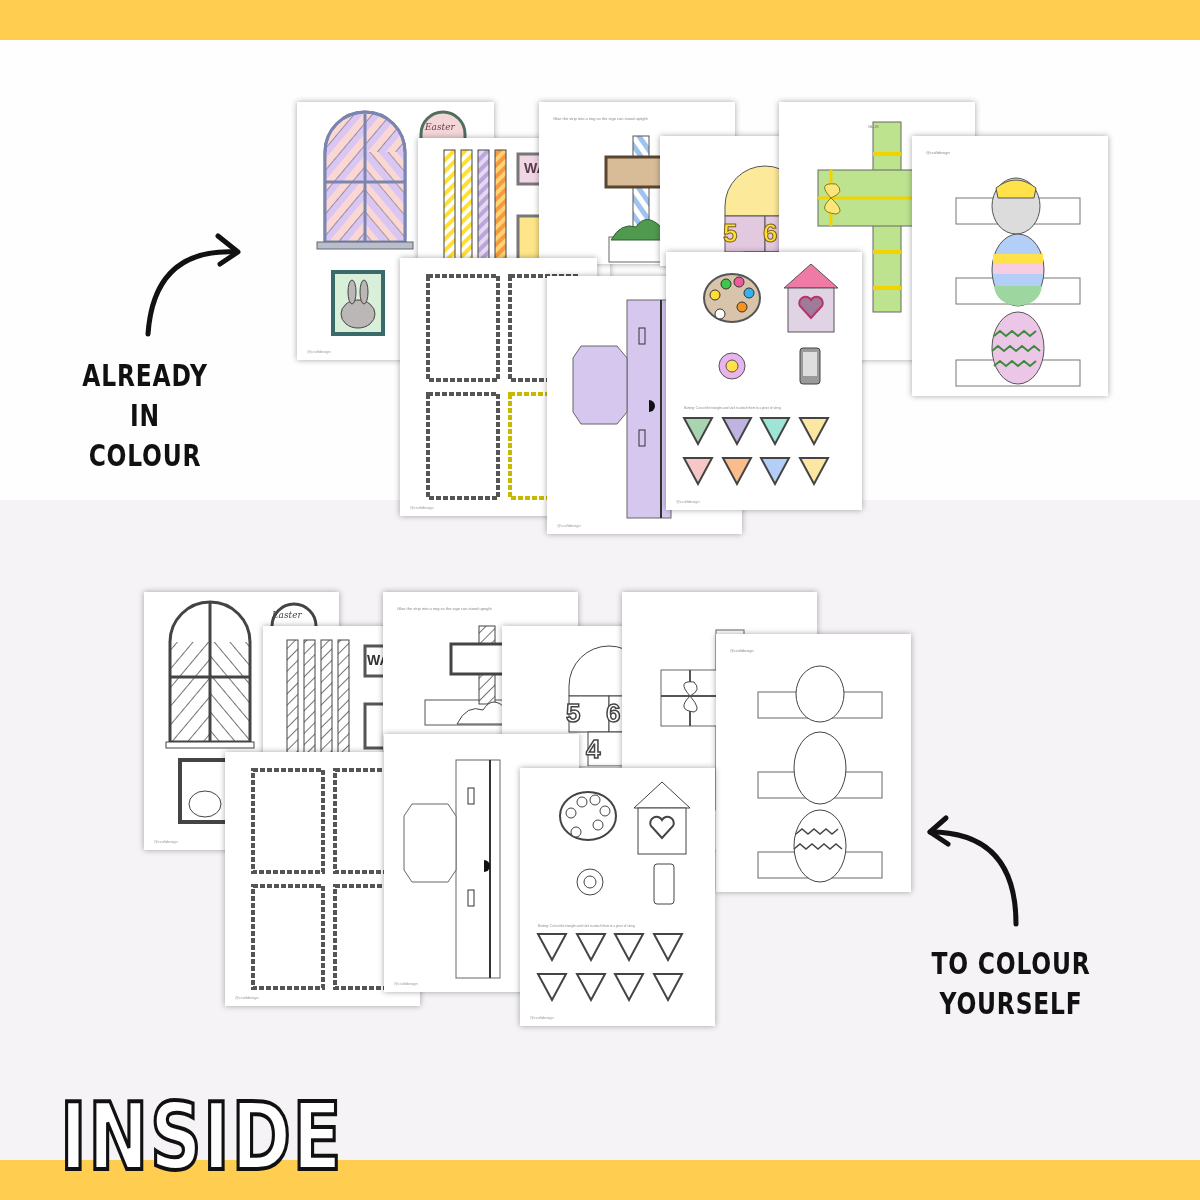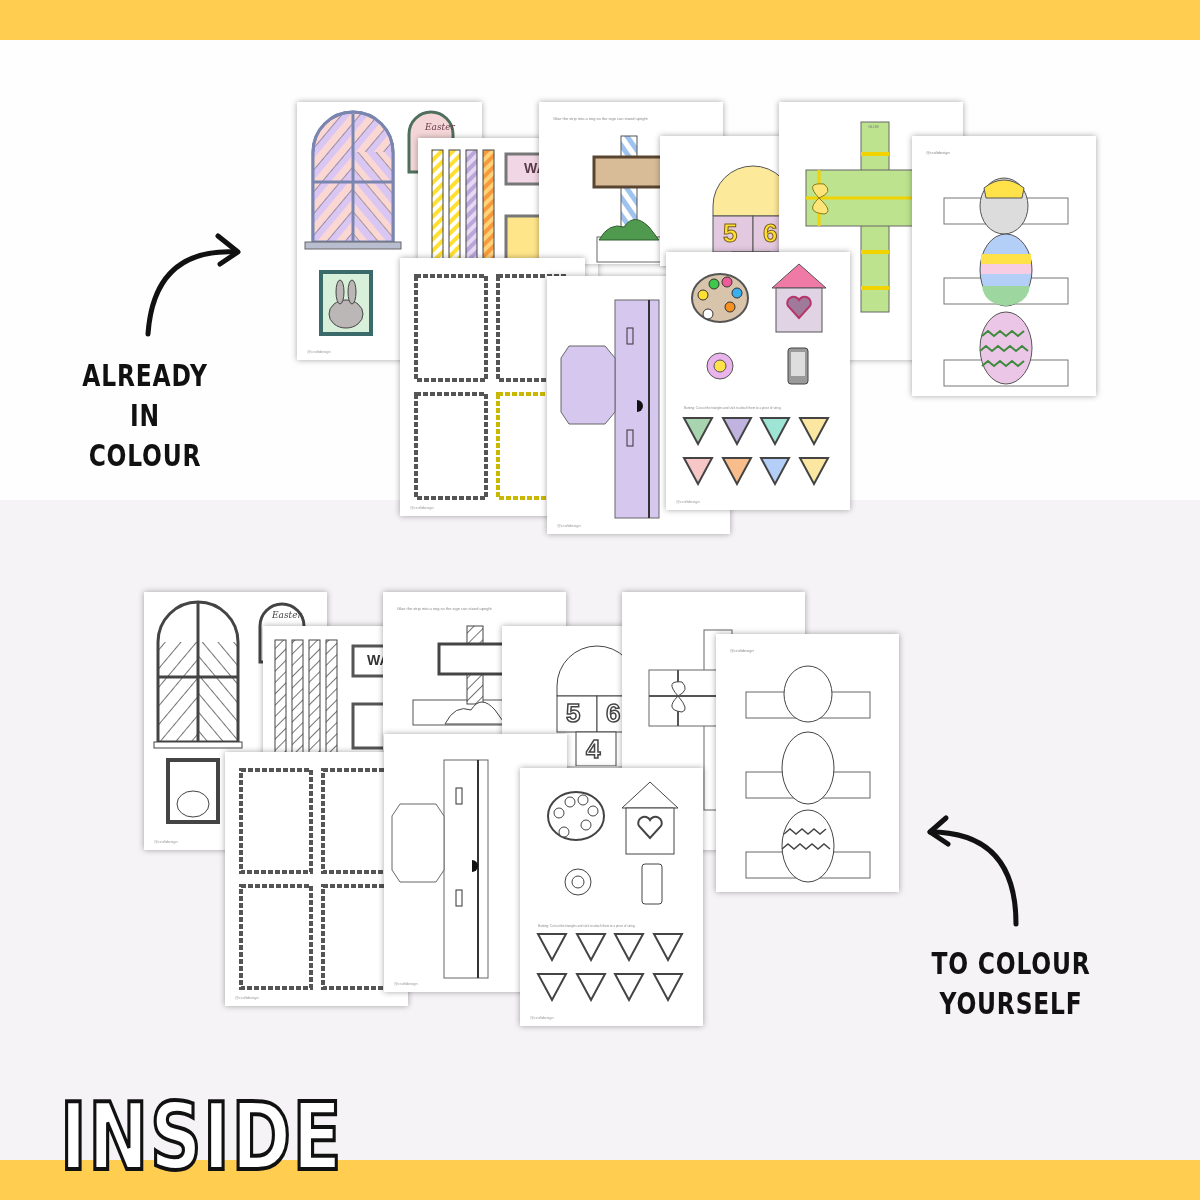--- a/index.html
+++ b/index.html
@@ -1,20 +1,20 @@
 <!DOCTYPE html>
 <html><head>
 <meta charset="utf-8">
 <style>
   html,body{margin:0;padding:0;}
   body{width:1200px;height:1200px;position:relative;overflow:hidden;background:#fffefe;font-family:"Liberation Sans",sans-serif;}
   .band-top{position:absolute;left:0;top:0;width:1200px;height:40px;background:#ffcd50;}
   .band-bottom{position:absolute;left:0;top:1160px;width:1200px;height:40px;background:#ffcd50;}
   .lower-bg{position:absolute;left:0;top:500px;width:1200px;height:660px;background:#f5f3f6;}
-  .page{position:absolute;background:#fff;box-shadow:0 0 6px rgba(0,0,0,0.35);overflow:hidden;}
+  .page{position:absolute;background:#fff;box-shadow:0 0 6px rgba(0,0,0,0.35);overflow:hidden;padding-left:12px;}
   .page .foot{position:absolute;left:10px;bottom:6px;font-size:4px;color:#999;}
   .page .note{position:absolute;left:14px;top:14px;font-size:4px;color:#888;}
   .label{position:absolute;font-family:"DejaVu Sans",sans-serif;font-weight:bold;color:#111;text-align:center;letter-spacing:1px;line-height:40px;font-size:30px;transform:scaleX(0.78);transform-origin:center;}
   .inside{position:absolute;left:60px;top:1088px;font-family:"DejaVu Sans",sans-serif;font-weight:bold;font-size:92px;color:#fff;-webkit-text-stroke:4px #111;letter-spacing:2px;line-height:100px;transform:scaleX(0.78);transform-origin:left;}
   svg{display:block;}
 </style>
 </head>
 <body>
 
 <div class="band-top"></div>

